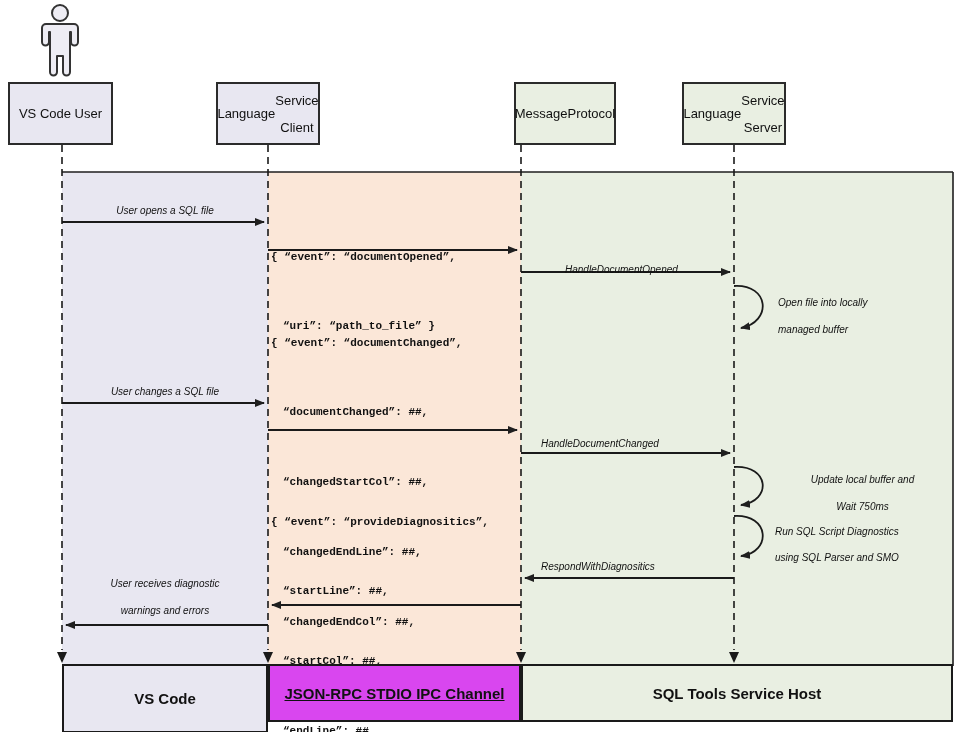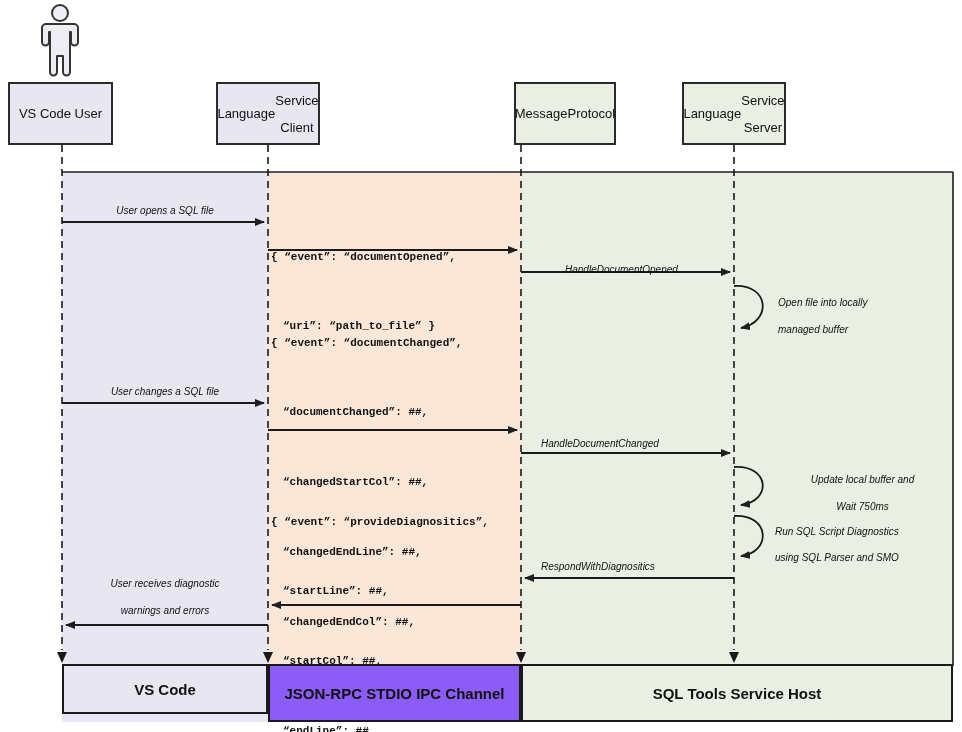--- a/index.html
+++ b/index.html
@@ -19,21 +19,21 @@
   .pbox.lavender{background:#e8e7f1;}
   .pbox.green{background:#e9efe2;}
 
   
   .fbox{
     position:absolute;box-sizing:border-box;border:2px solid #1a1a1a;
     display:flex;align-items:center;justify-content:center;
     font-size:15px;font-weight:bold;
   }
   .fbox.lavender{background:#e8e7f1;}
-  .fbox.peach{background:#8b5cf6;}
+  .fbox.peach{background:#d946ef;text-decoration:underline;}
   .fbox.green{background:#e9efe2;}
 
   
   .mlabel{
     position:absolute;font-style:italic;font-size:10px;line-height:20px;
     white-space:nowrap;
   }
   .mlabel.two{line-height:27px;}
   .center{text-align:center;}
 
@@ -154,21 +154,21 @@
   </div>
   <div class="code" style="left:271px;top:464px;">
     <div class="code-line">{ “event”: “provideDiagnositics”,</div>
     <div class="code-line">“startLine”: ##,</div>
     <div class="code-line">“startCol”: ##,</div>
     <div class="code-line">“endLine”: ##,</div>
     
     
   </div>
 
-  <div class="fbox lavender" style="left:62px;top:664px;width:206px;height:50px;text-align:center;">
+  <div class="fbox lavender" style="left:62px;top:664px;width:206px;height:69px;text-align:center;">
     <span>VS Code</span>
   </div>
   <div class="fbox peach" style="left:268px;top:664px;width:253px;height:58px;">
     <span>JSON-RPC STDIO IPC Channel</span>
   </div>
   <div class="fbox green" style="left:521px;top:664px;width:432px;height:58px;">
     <span>SQL Tools Service Host</span>
   </div>
 
 </div>

